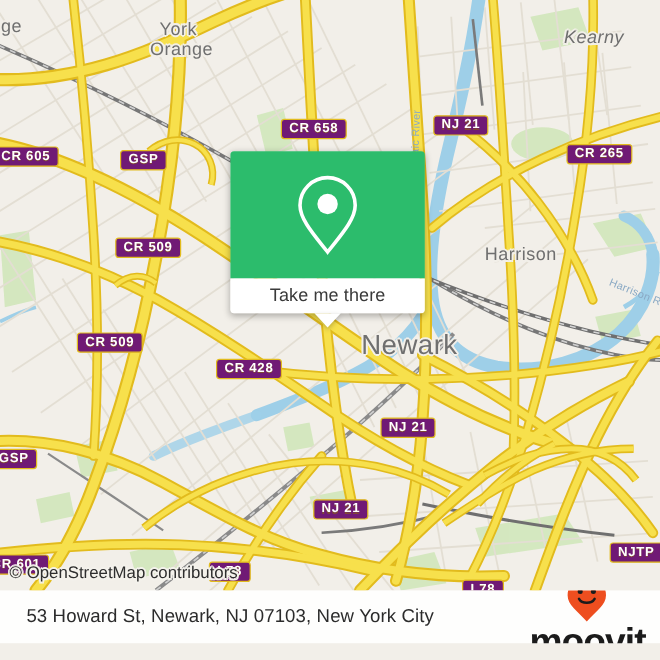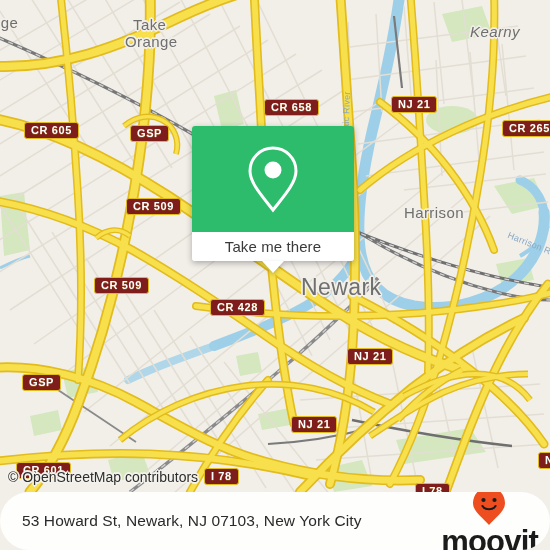--- a/index.html
+++ b/index.html
@@ -48,32 +48,31 @@
     color: #8aa9c4;
     font-size: 9px;
     white-space: nowrap;
     letter-spacing: 0.3px;
     pointer-events: none;
   }
 
   
   .shield {
     position: absolute;
-    background: #7f1d1d;
+    background: #701a75;
     border: 1.6px solid #e2bb1d;
     border-radius: 3px;
     color: #ffffff;
     font-size: 11px;
     font-weight: bold;
     letter-spacing: 0.6px;
     padding: 1px 6px 2px 6px;
     line-height: 12px;
     text-shadow: 0 1px 0 rgba(140,110,0,.55);
     white-space: nowrap;
-    margin-left: 30px;
   }
 
   
   #callout {
     position: absolute;
     left: 192px;
     top: 126px;
     width: 162px;
     border-radius: 3px;
     box-shadow: 0 2px 6px rgba(0,0,0,.30);
@@ -125,26 +124,25 @@
        1.2px 1.2px #f4f2ec, -1.2px 1.2px #f4f2ec, 1.2px -1.2px #f4f2ec, -1.2px -1.2px #f4f2ec;
     white-space: nowrap;
   }
 
   
   #footer {
     position: absolute;
     left: 0;
     top: 492px;
     width: 550px;
-    height: 58px;
+    height: 44px;
     background: rgba(255,255,255,0.90);
     display: flex;
     align-items: center;
     overflow: hidden;
-    border-radius: 29px;
   }
   #footer-address {
     position: absolute;
     left: 22px;
     font-size: 15.5px;
     color: #2b2b2b;
     white-space: nowrap;
     letter-spacing: .1px;
   }
   #brand {
@@ -367,21 +365,21 @@
           <path d="M96 238 C108 228 120 228 130 236"></path>
         </g>
         <g stroke="#f7e04c" fill="none" stroke-width="3.4">
           <path d="M124 126 C136 116 150 114 162 120 C174 126 180 140 176 154"></path>
           <path d="M96 238 C108 228 120 228 130 236"></path>
         </g>
       </g>
     </svg>
 
     <div class="place-label place-town" style="left:-8px;  top:14px;">nge</div>
-    <div class="place-label place-town" style="left:133px; top:16px;">Take</div>
+    <div class="place-label place-town" style="left:133px; top:16px;">York</div>
     <div class="place-label place-town" style="left:125px; top:33px;">Orange</div>
     <div class="place-label place-town" style="left:470px; top:23px;font-style:italic;">Kearny</div>
     <div class="place-label place-town" style="left:404px; top:204px;">Harrison</div>
     <div class="place-label place-big" style="left:301px; top:274px;">Newark</div>
 
     <div class="water-label" style="left:340px; top:150px; transform:rotate(-88deg); transform-origin:left top;">Passaic River</div>
     <div class="water-label" style="left:510px; top:230px; transform:rotate(22deg); transform-origin:left top;">Harrison R</div>
 
     <div class="shield" style="left:-6px;  top:122px;">CR 605</div>
     <div class="shield" style="left:100px; top:125px;">GSP</div>

